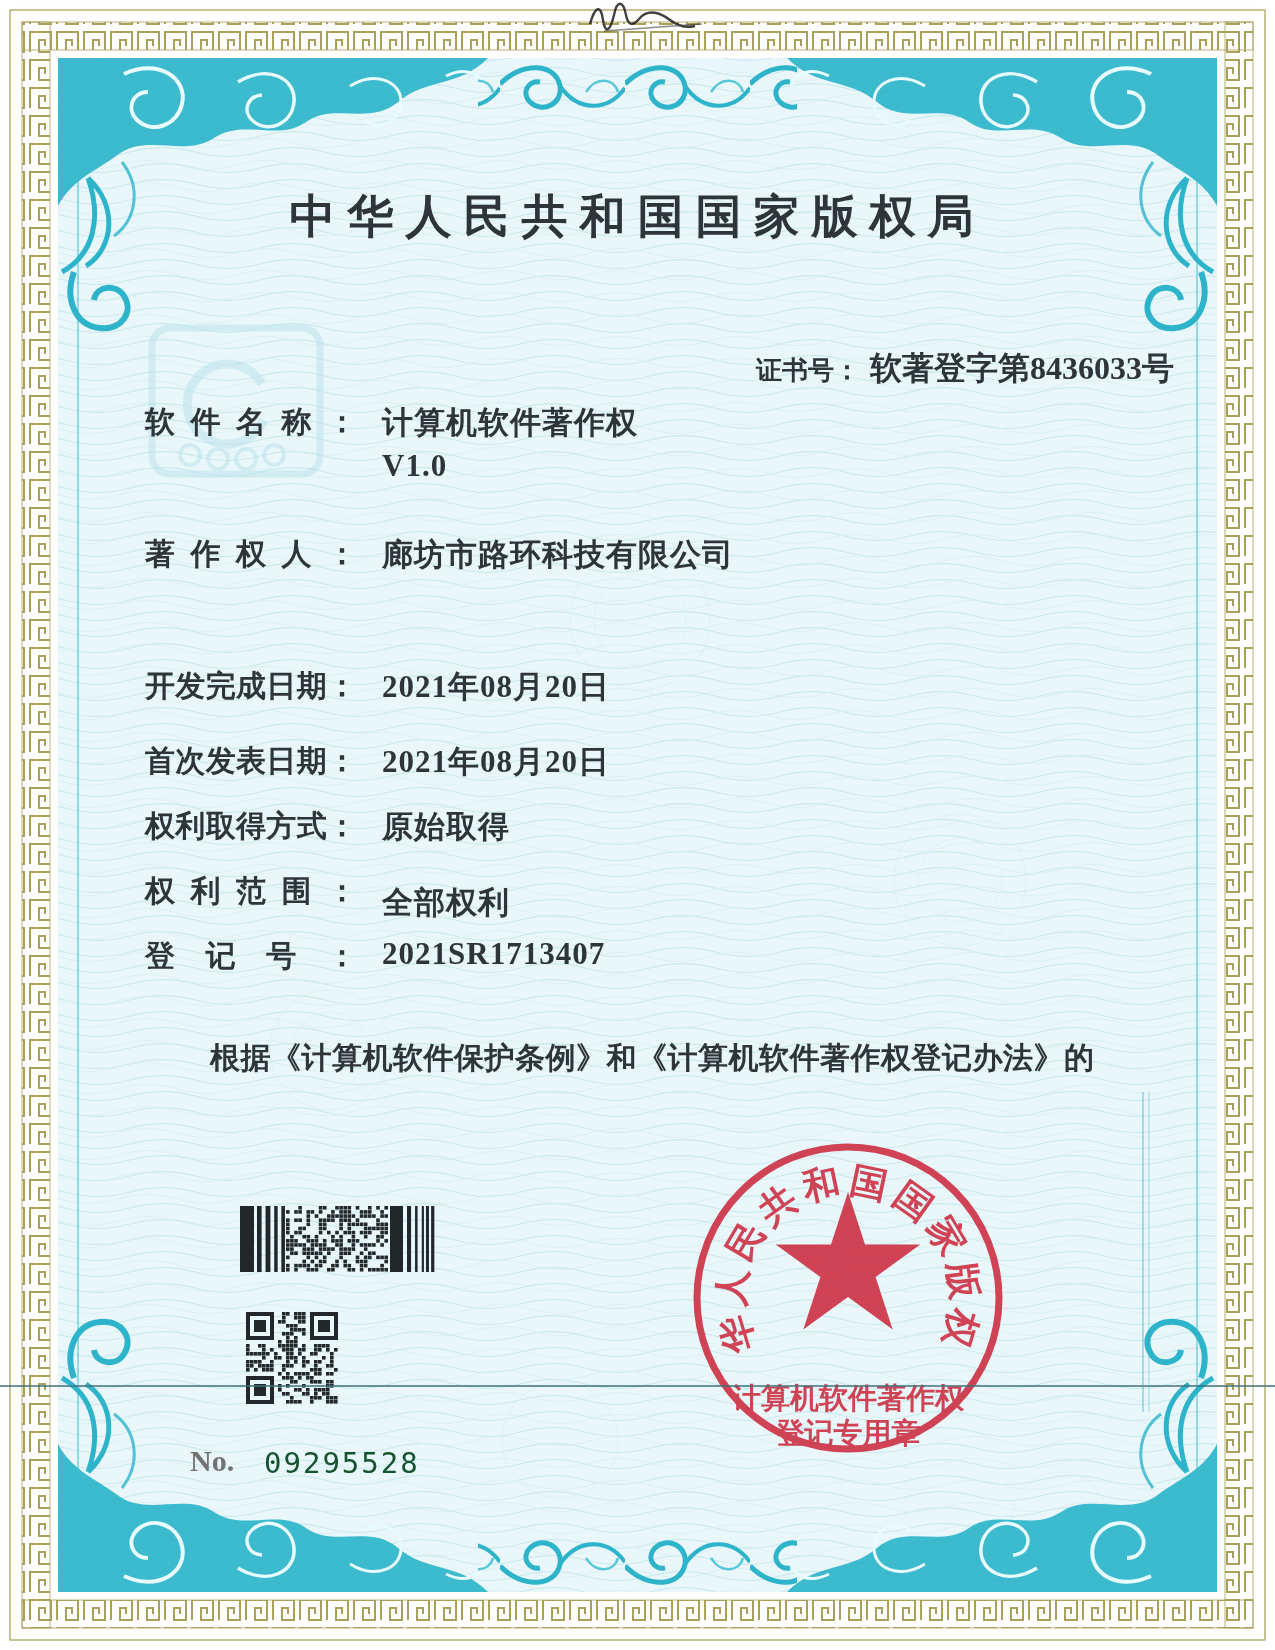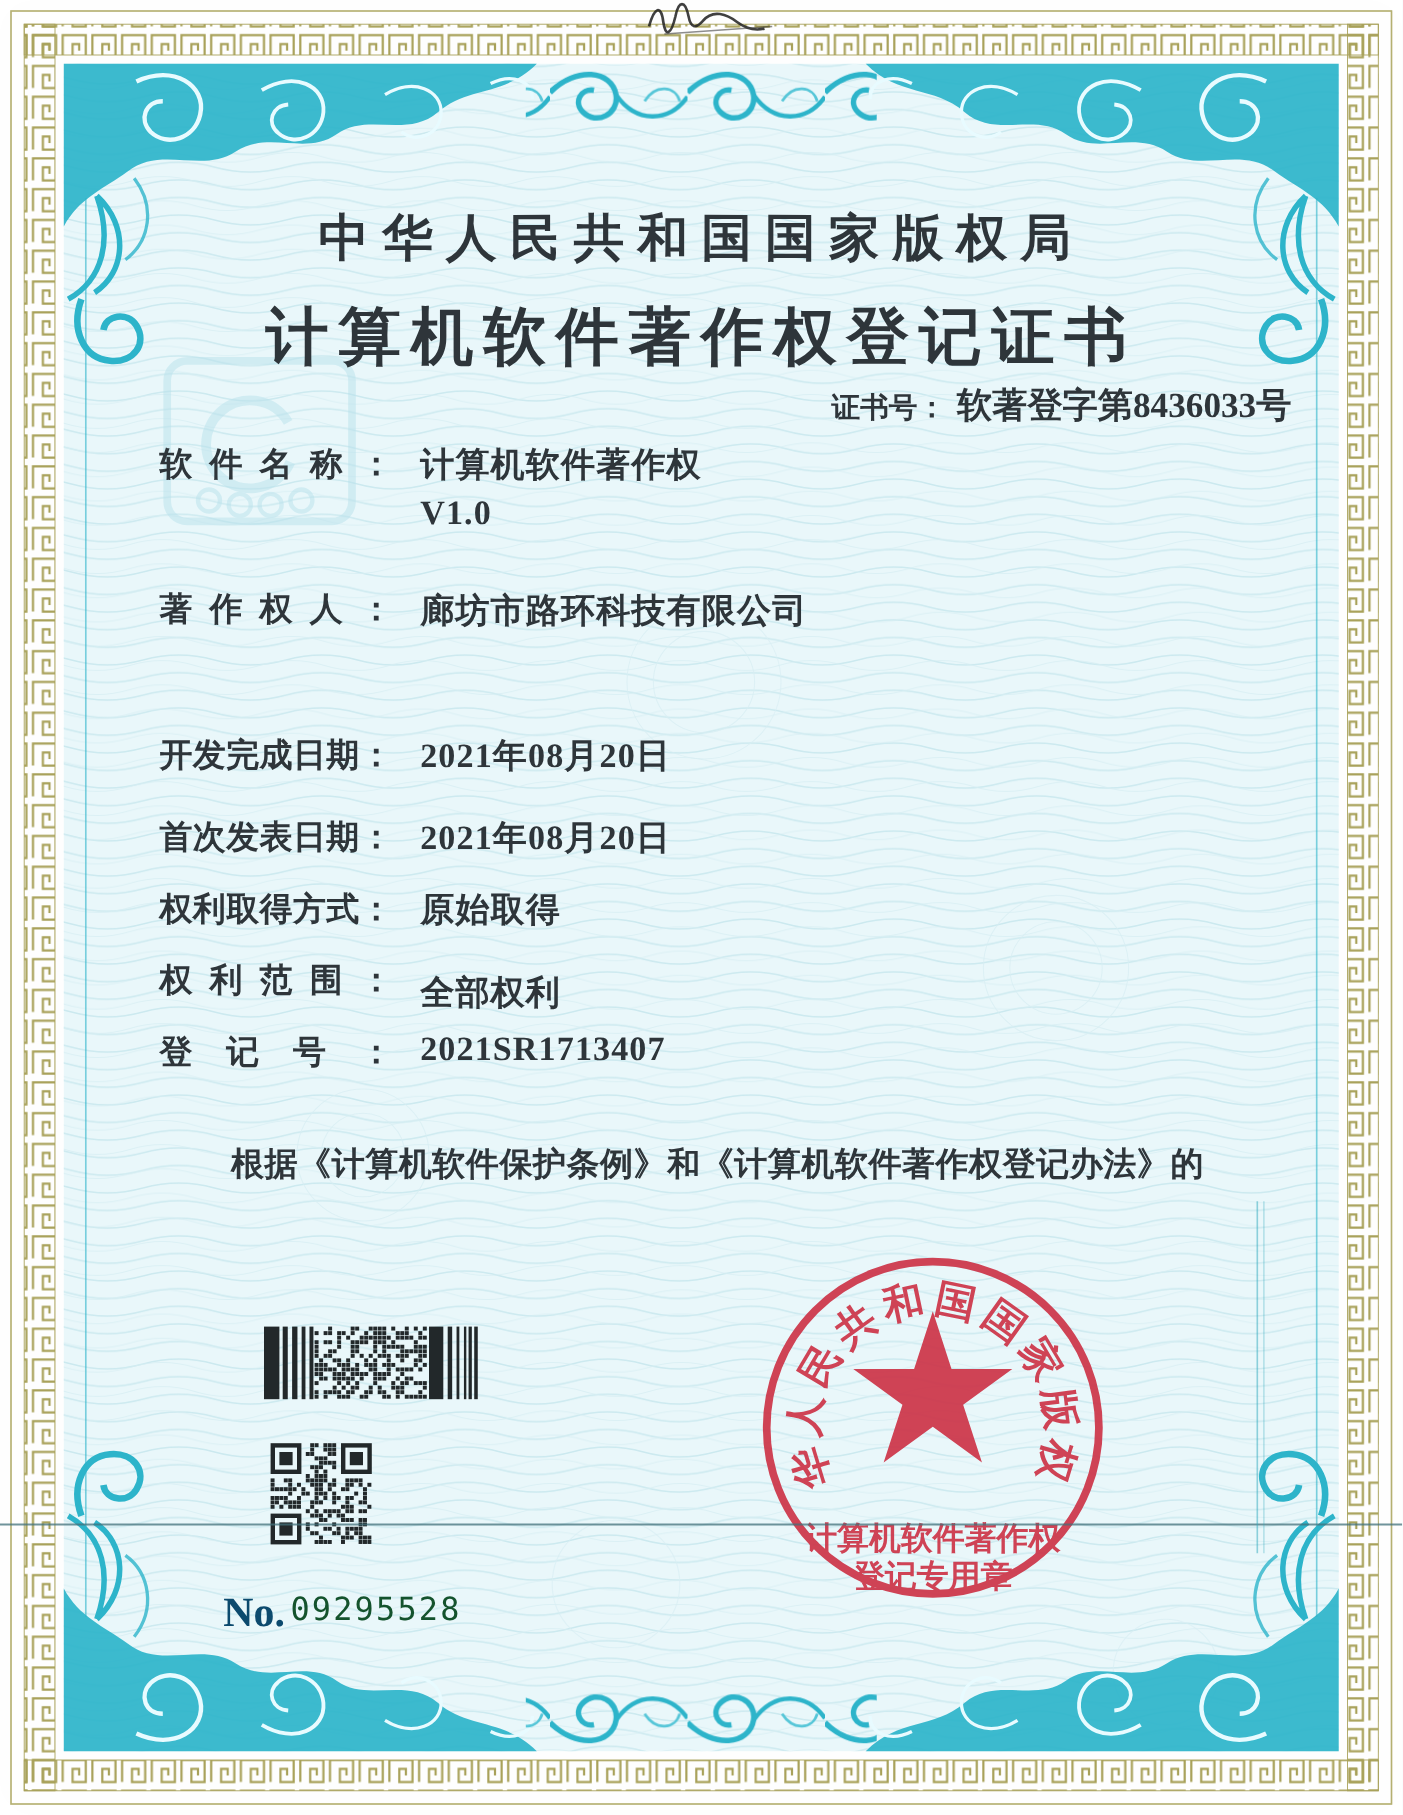--- a/index.html
+++ b/index.html
@@ -8,21 +8,21 @@
   .layer{position:absolute;left:0;top:0;width:1275px;height:1650px;}
   .txt{position:absolute;white-space:nowrap;}
   .authority{left:0;right:0;top:186px;text-align:center;font-size:46px;font-weight:700;letter-spacing:12px;}
   .maintitle{left:0;right:0;top:268px;text-align:center;font-size:57px;font-weight:700;letter-spacing:9px;}
   .certno{left:756px;top:347px;font-size:26px;font-weight:700;}
   .certno .val{margin-left:10px;font-size:32px;}
   .rowlabel{position:absolute;left:145px;width:212px;font-size:30px;font-weight:700;
             text-align:justify;text-align-last:justify;}
   .rowval{position:absolute;left:382px;font-size:31px;font-weight:700;letter-spacing:1px;}
   .stmt{font-size:30px;font-weight:600;letter-spacing:0.5px;}
-  .serial-label{left:203px;top:1444px;font-size:38px;font-weight:600;color:#0c4a6e;}
+  .serial-label{left:190px;top:1444px;font-size:30px;font-weight:600;color:#737373;}
   .serial-num{left:264px;top:1446px;font-size:29px;letter-spacing:2px;color:#14532d;
               font-family:"DejaVu Sans Mono","Liberation Mono",monospace;}
   .issuedate{left:698px;top:1456px;width:300px;text-align:center;font-size:33px;font-weight:700;}
   svg text{font-family:"Liberation Serif","DejaVu Serif",serif;}
 </style>
 </head>
 <body>
 
 <div class="page">
 
@@ -502,21 +502,20 @@
         <rect x="52" y="88" width="3.6" height="3.6"></rect>
         <rect x="64" y="88" width="3.6" height="3.6"></rect>
         <rect x="80" y="88" width="3.6" height="3.6"></rect>
         <rect x="84" y="88" width="3.6" height="3.6"></rect>
         <rect x="88" y="88" width="3.6" height="3.6"></rect>
       </g>
   </svg>
 
   <div class="layer">
     <div class="txt authority">中华人民共和国国家版权局</div>
-    <div class="txt maintitle">计算机软件著作权登记证书</div>
 
     <div class="txt certno">
       <span>证书号：</span><span class="val">软著登字第8436033号</span>
     </div>
 
     <div>
       <span class="rowlabel" style="top:402px">软件名称：</span>
       <span class="rowval" style="top:402px">计算机软件著作权</span>
       <span class="rowval" style="top:448px">V1.0</span>
     </div>

